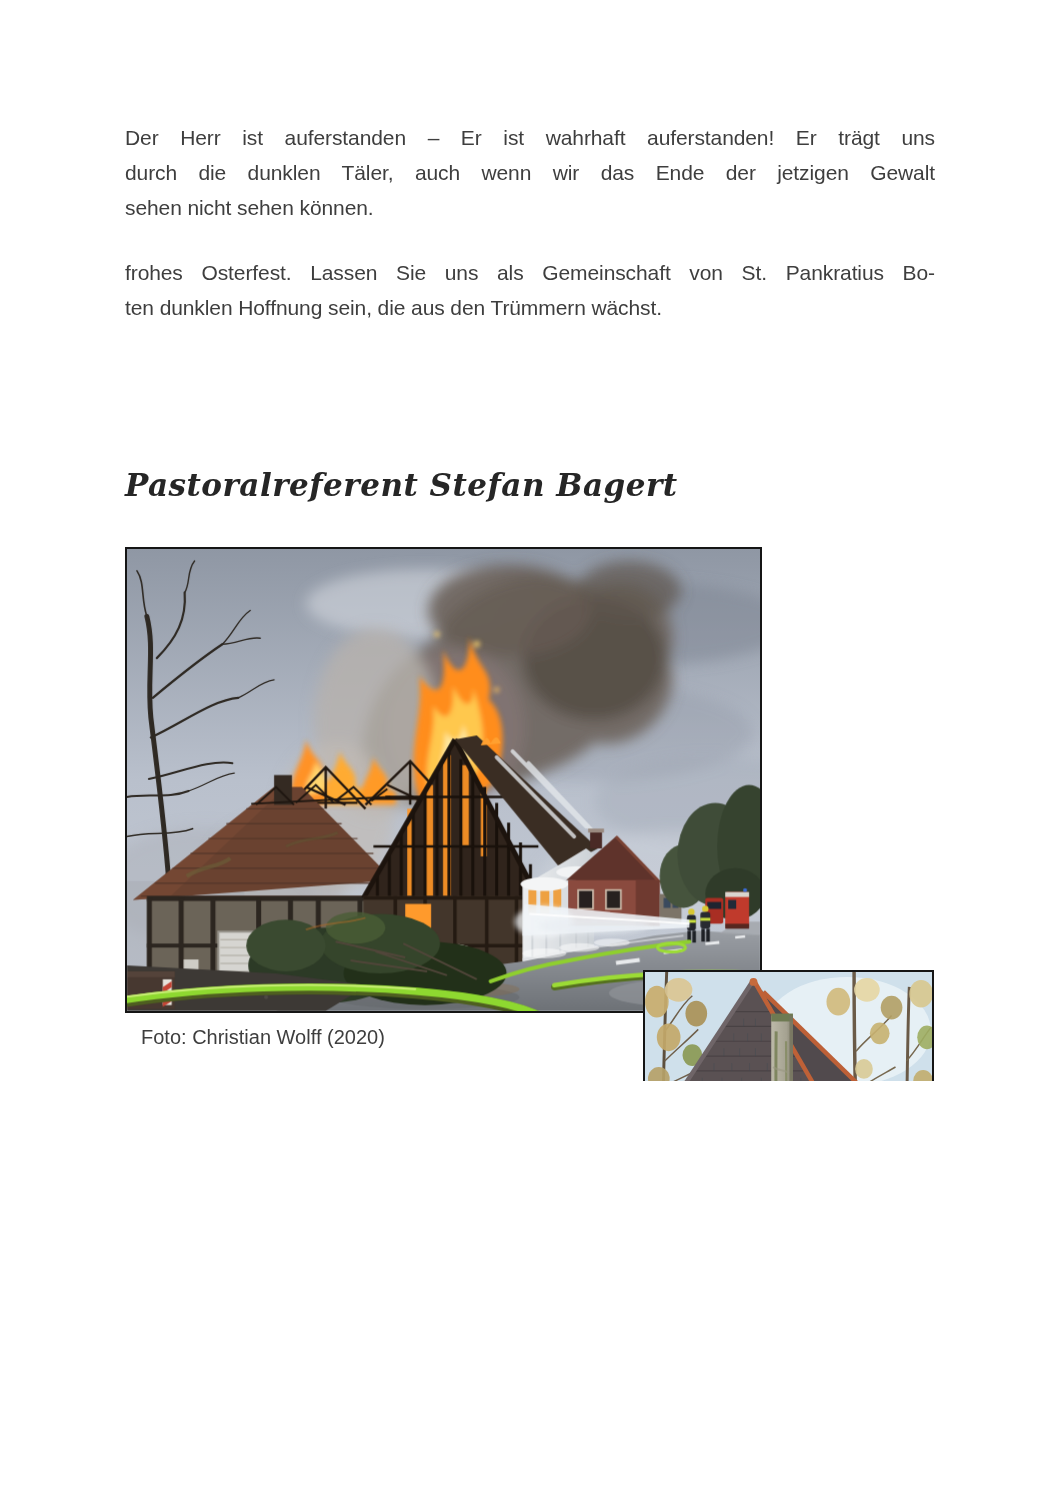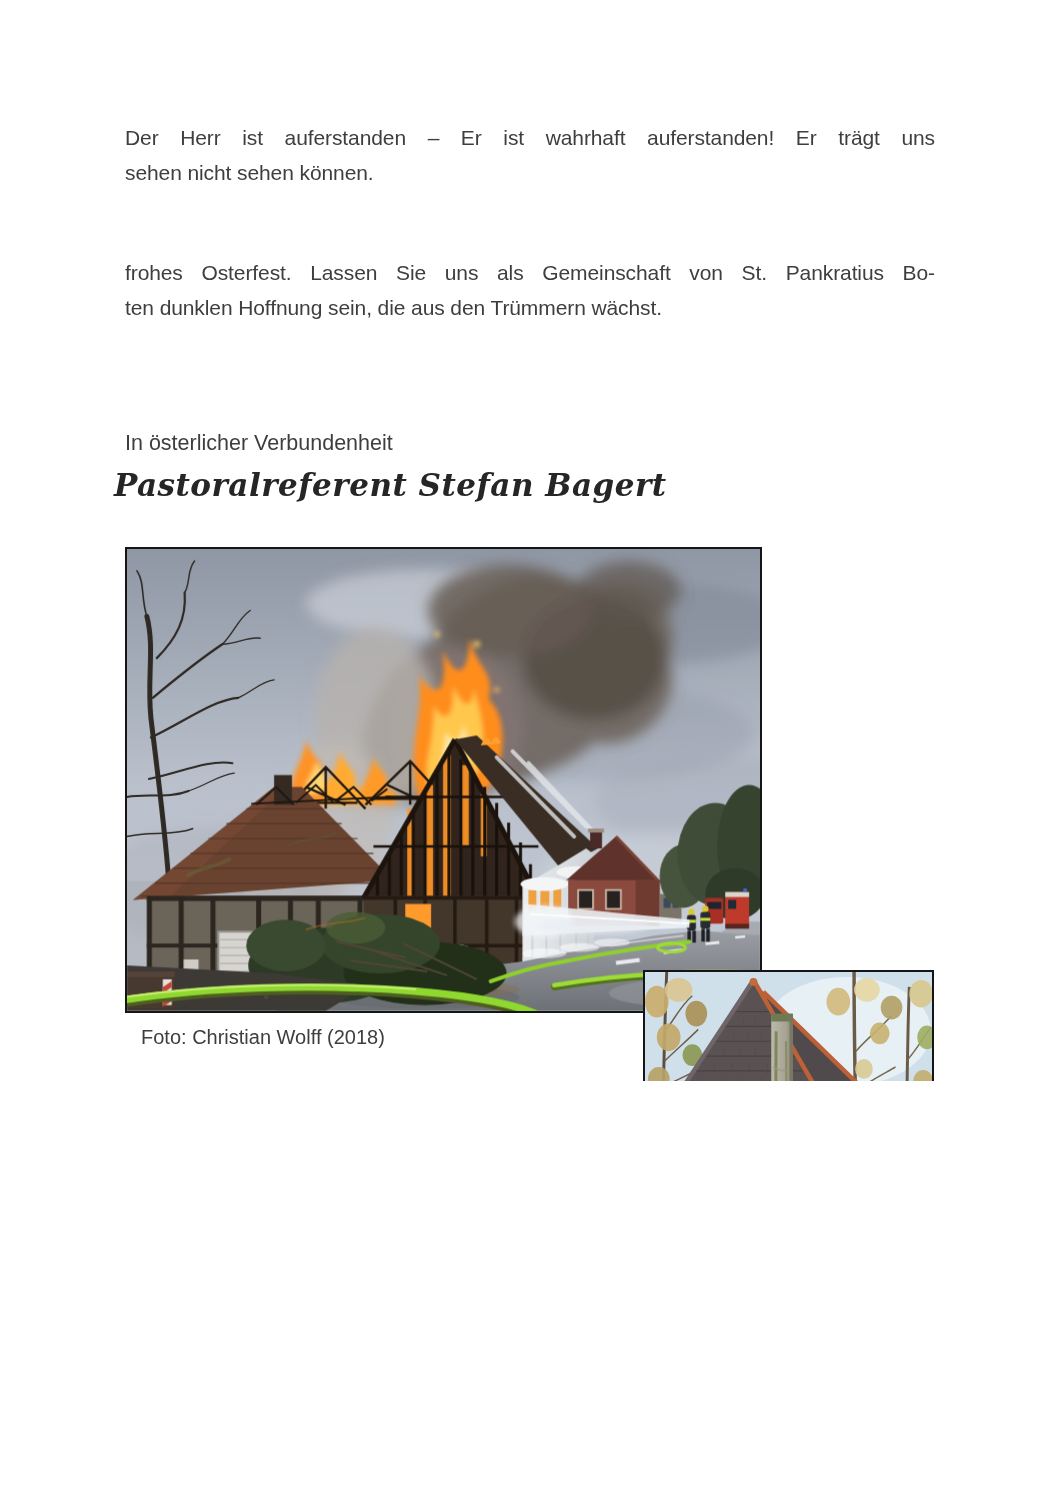--- a/index.html
+++ b/index.html
@@ -3,47 +3,47 @@
 <meta charset="utf-8">
 <style>
   html,body{margin:0;padding:0;background:#ffffff;}
   .page{position:relative;width:1061px;height:1081px;background:#ffffff;overflow:hidden;
         font-family:"Liberation Sans",sans-serif;color:#3e3e3e;}
   .para{position:absolute;left:125px;width:810px;margin:0;font-size:21px;line-height:35px;
         letter-spacing:-0.1px;color:#3e3e3e;}
   .tline{display:block;text-align:justify;text-align-last:justify;white-space:normal;}
   .tline.last{text-align-last:left;}
   .closing{position:absolute;left:125px;top:431px;margin:0;font-size:21.5px;color:#3e3e3e;}
-  .signature{position:absolute;left:114px;top:467px;margin:0;
+  .signature{position:absolute;left:125px;top:467px;margin:0;
              font-family:"DejaVu Serif","Liberation Serif",serif;font-style:italic;font-weight:700;
              font-size:31px;letter-spacing:0.5px;color:#262626;}
   .photo{position:absolute;margin:0;border:2px solid #151515;box-sizing:border-box;background:#fff;}
   .photo svg{display:block;width:100%;height:100%;}
   .photo-main{left:125px;top:547px;width:637px;height:466px;z-index:1;}
   .photo-secondary{left:643px;top:970px;width:291px;height:378px;z-index:2;}
   .caption{position:absolute;left:141px;top:1026px;font-size:20px;color:#3e3e3e;}
   .pagenum{position:absolute;left:800px;top:1360px;width:136px;text-align:right;
            font-size:27px;color:#3e3e3e;}
 </style>
 </head>
 <body>
 
 <div class="page">
 
   <p class="para" style="top:120px">
     <span class="tline">Der Herr ist auferstanden – Er ist wahrhaft auferstanden! Er trägt uns</span>
+    <span class="tline">durch die dunklen Täler, auch wenn wir das Ende der jetzigen Gewalt</span>
     <span class="tline last">sehen nicht sehen können.</span>
   </p>
 
   <p class="para" style="top:255px">
     <span class="tline">frohes Osterfest. Lassen Sie uns als Gemeinschaft von St. Pankratius Bo-</span>
     <span class="tline last">ten dunklen Hoffnung sein, die aus den Trümmern wächst.</span>
   </p>
 
-  <p class="closing">In österlicher Verbundenheit</p>
   <p class="signature">Pastoralreferent Stefan Bagert</p>
 
   <figure class="photo photo-main" aria-label="Brennendes Fachwerkhaus mit Feuerwehr beim Löscheinsatz">
     <svg viewBox="0 0 637 466" preserveAspectRatio="none">
       <defs>
         <linearGradient id="skyG" x1="0" y1="0" x2="0" y2="1">
           <stop offset="0" stop-color="#8f97a4"></stop>
             <stop offset="0.5" stop-color="#b9c0cc"></stop>
             <stop offset="1" stop-color="#c6ccd6"></stop>
         </linearGradient>
@@ -313,21 +313,21 @@
         <path d="M-4,455 C80,442 190,438 290,446 C350,451 395,460 418,472" stroke="#8ed830" stroke-width="7.5"></path>
         <path d="M-4,452 C80,440 190,436 290,444" stroke="#c9ef76" stroke-width="2"></path>
         <path d="M430,442 C490,432 560,426 637,430" stroke="#55701f" stroke-width="6.5"></path>
         <path d="M430,440 C490,430 560,424 637,428" stroke="#9cdc35" stroke-width="4.5"></path>
         <path d="M566,396 C530,400 480,408 440,416 C410,421 388,428 366,436" stroke="#8fcf2e" stroke-width="4"></path>
         <ellipse cx="548" cy="402" rx="14" ry="4.5" stroke="#9cdc35" stroke-width="3"></ellipse>
       </g>
     </svg>
   </figure>
 
-  <div class="caption">Foto: Christian Wolff (2018)</div>
+  <div class="caption">Foto: Christian Wolff (2020)</div>
 
   <figure class="photo photo-secondary" aria-label="Holzkreuz vor dem Pfarrheim mit Schieferdach">
     <svg viewBox="0 0 291 378" preserveAspectRatio="none">
       <defs>
         <linearGradient id="postG" x1="0" y1="0" x2="1" y2="0">
           <stop offset="0" stop-color="#bcb9a8"></stop>
             <stop offset="0.7" stop-color="#a5a291"></stop>
             <stop offset="1" stop-color="#84816f"></stop>
         </linearGradient>
         <linearGradient id="glassG" x1="0" y1="0" x2="0" y2="1">

